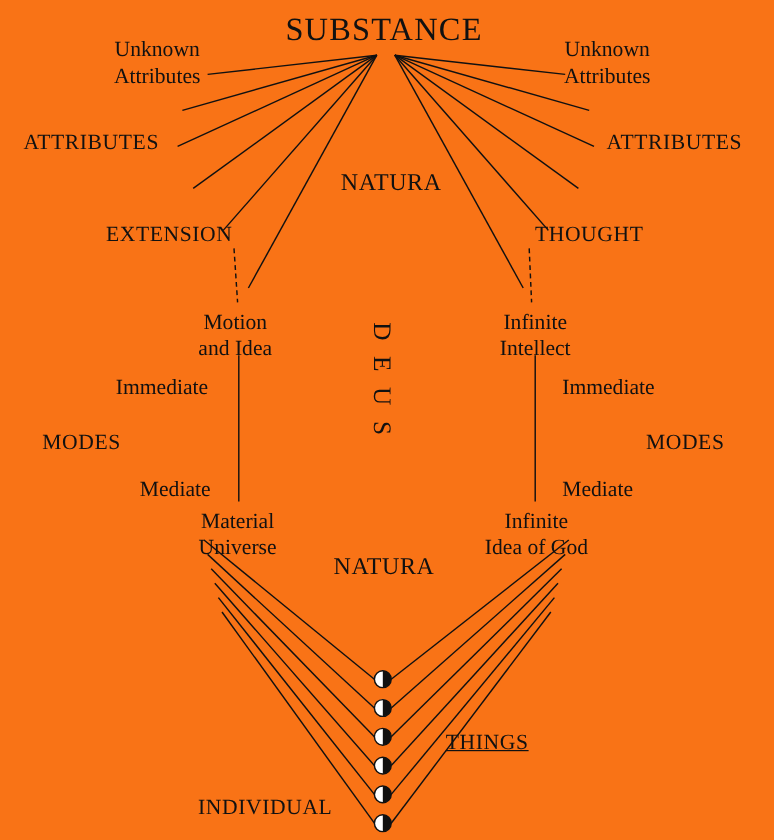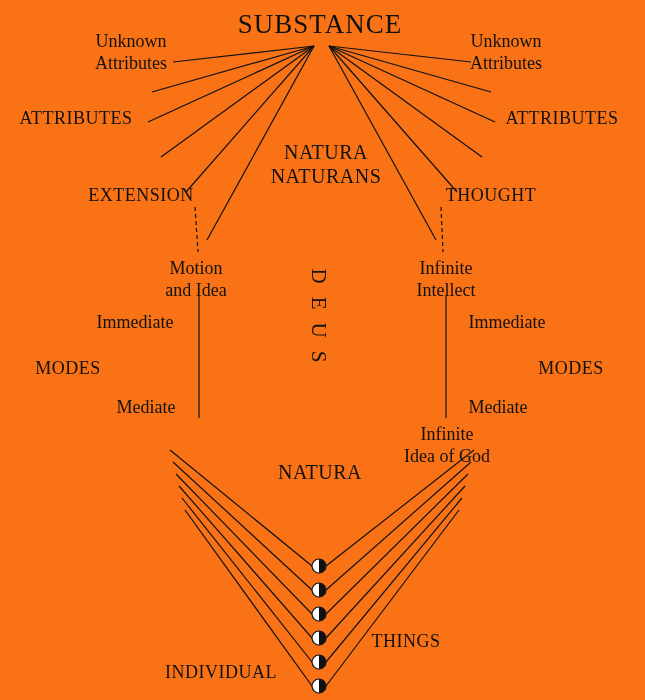--- a/index.html
+++ b/index.html
@@ -136,21 +136,20 @@
     <div>Unknown</div>
     <div>Attributes</div>
   </div>
 
   <div class="label caps" style="left:76px; top:108px;">ATTRIBUTES</div>
 
   <div class="label caps" style="left:562px; top:108px;">ATTRIBUTES</div>
 
   <div class="label mid" style="left:326px; top:140px;">
     <div>NATURA</div>
-    <div>NATURANS</div>
   </div>
 
   <div class="label caps" style="left:491px; top:185px;">THOUGHT</div>
 
   <div class="label caps" style="left:141px; top:185px;">EXTENSION</div>
 
   <div class="label small" style="left:196px; top:258px;">
     <div>Motion</div>
     <div>and Idea</div>
   </div>
@@ -167,27 +166,31 @@
   <div class="label small" style="left:507px; top:312px;">Immediate</div>
 
   <div class="label caps" style="left:68px; top:358px;">MODES</div>
 
   <div class="label caps" style="left:571px; top:358px;">MODES</div>
 
   <div class="label small" style="left:146px; top:397px;">Mediate</div>
 
   <div class="label small" style="left:498px; top:397px;">Mediate</div>
 
+  <div class="label small" style="left:198px; top:424px;">
+    <div>Material</div>
+    <div>Universe</div>
+  </div>
 
   <div class="label small" style="left:447px; top:424px;">
     <div>Infinite</div>
     <div>Idea of God</div>
   </div>
 
   <div class="label mid" style="left:320px; top:460px;">
     <div>NATURA</div>
   </div>
 
   <div class="label caps" style="left:221px; top:662px;">INDIVIDUAL</div>
 
-  <div class="label caps" style="left:406px; top:631px;">THINGS</div>
+  <div class="label caps" style="left:406px; top:608px;text-decoration:underline;">THINGS</div>
 
 </div>
 
 </body></html>

